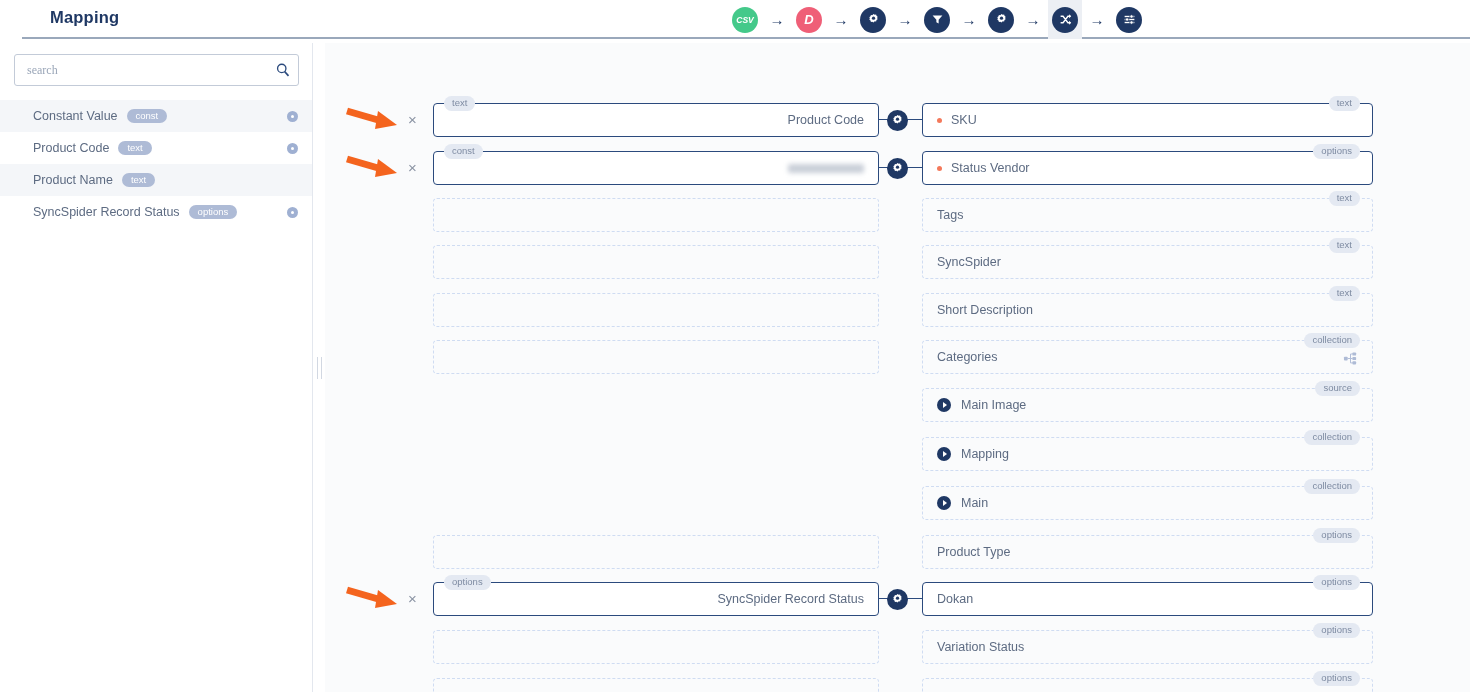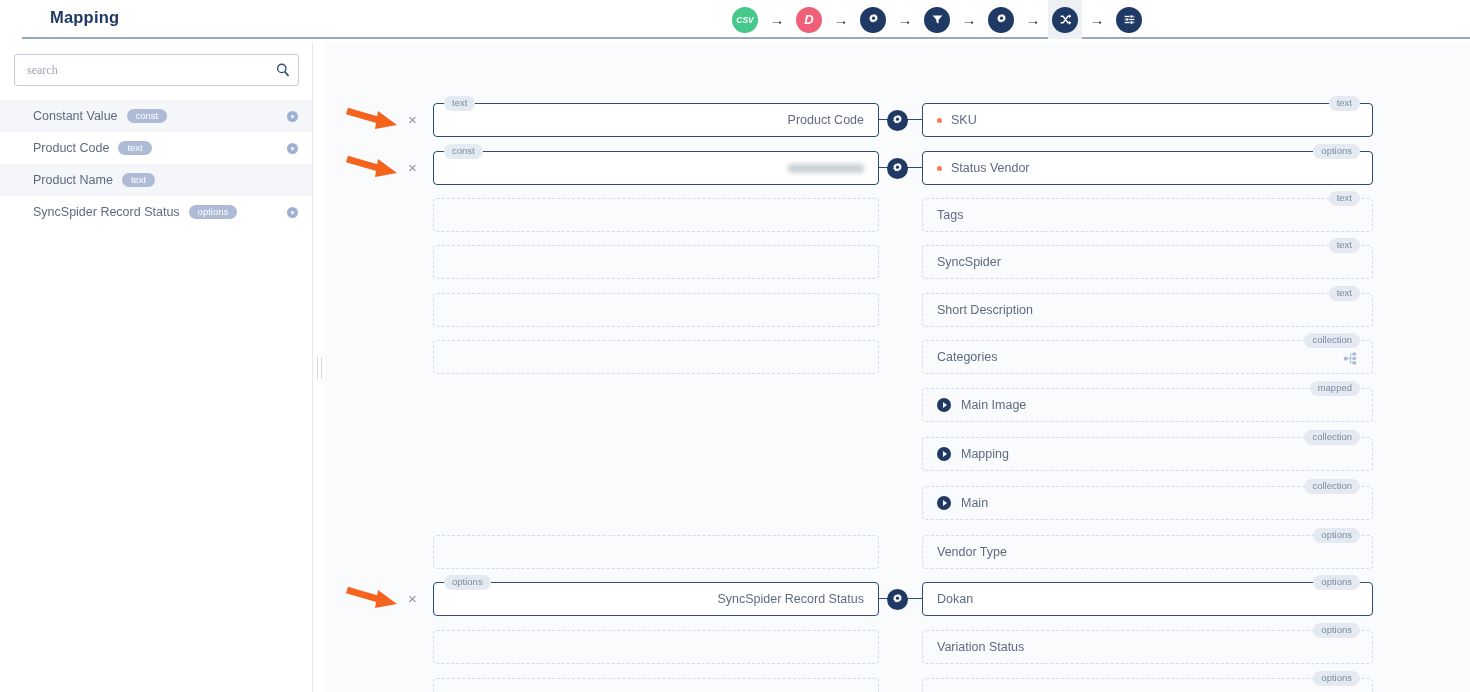--- a/index.html
+++ b/index.html
@@ -447,41 +447,41 @@
             <rect x="10" y="6.3" width="4" height="3.4" rx="1" fill="#aebbd6"></rect>
             <rect x="10" y="11" width="4" height="3.4" rx="1" fill="#aebbd6"></rect>
             <path d="M5 8h3v-4.8h2M8 8h2M8 8v4.7h2" stroke="#aebbd6" stroke-width="1" fill="none"></path>
           </svg></span>
       </div>
     </div>
     <div class="map-row" style="top: 345px;">
       <div class="dst-box empty">
         <span class="expand-ico"></span>
         <span class="dst-label">Main Image</span>
-        <span class="dst-tag">mapped</span>
+        <span class="dst-tag">source</span>
       </div>
     </div>
     <div class="map-row" style="top: 394px;">
       <div class="dst-box empty">
         <span class="expand-ico"></span>
         <span class="dst-label">Mapping</span>
         <span class="dst-tag">collection</span>
       </div>
     </div>
     <div class="map-row" style="top: 443px;">
       <div class="dst-box empty">
         <span class="expand-ico"></span>
         <span class="dst-label">Main</span>
         <span class="dst-tag">collection</span>
       </div>
     </div>
     <div class="map-row" style="top: 492px;">
       <div class="src-box empty"></div>
       <div class="dst-box empty">
-        <span class="dst-label">Vendor Type</span>
+        <span class="dst-label">Product Type</span>
         <span class="dst-tag">options</span>
       </div>
     </div>
     <div class="map-row" style="top: 539px;">
       <span class="ann-arrow"><svg width="62" height="30" viewBox="0 0 62 30">
           <path d="M2 6 L40 17" stroke="#f4641e" stroke-width="7" stroke-linecap="butt"></path>
           <path d="M33 6 L52 20 L30 24 Z" fill="#f4641e"></path>
         </svg></span>
       <span class="del-x">×</span>
       <div class="src-box filled">

